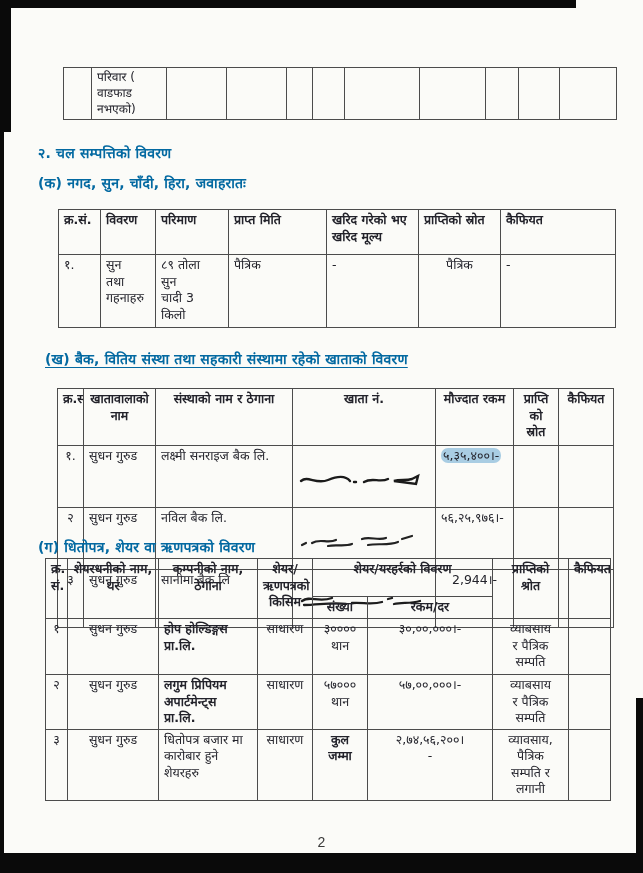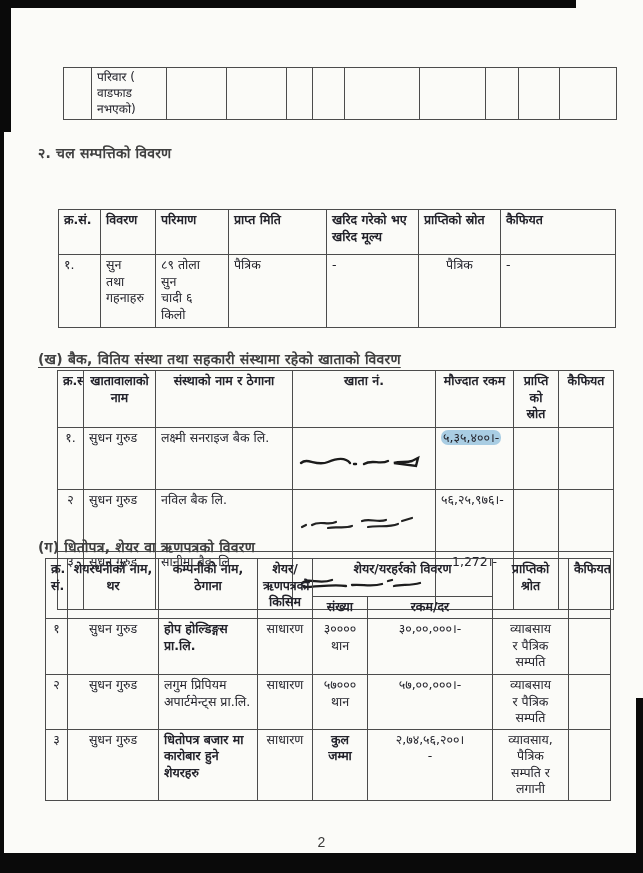--- a/index.html
+++ b/index.html
@@ -34,21 +34,21 @@
     font-weight:normal;
     text-align:left;
     color:#23232b;
   }
   th{font-weight:bold;}
   .c{text-align:center;}
   .hl{background:#a9cde3;padding:0 2px;border-radius:7px;}
 
   .heading{
     position:absolute;left:38px;
-    font-size:14px;font-weight:bold;color:#404040;
+    font-size:14px;font-weight:bold;color:#0369a1;
     white-space:nowrap;letter-spacing:0.2px;
   }
   .underlined{text-decoration:underline;text-underline-offset:3px;}
 
   .pagenum{
     position:absolute;left:0;top:834px;width:643px;
     text-align:center;font-size:14px;color:#3a3a3a;
     font-family:"Liberation Sans", sans-serif;
   }
   .scribble{display:block;margin-top:4px;}
@@ -92,20 +92,21 @@
       <td></td>
       <td></td>
       <td></td>
       <td></td>
       <td></td>
     </tr>
   </tbody>
     </table>
 
   <div class="heading" style="top:143px;">२. चल सम्पत्तिको विवरण</div>
+  <div class="heading" style="top:173px;">(क) नगद, सुन, चाँदी, हिरा, जवाहरातः</div>
 
   <table style="left:58px;top:209px;width:557px;">
     <colgroup>
       <col style="width:42px">
         <col style="width:55px">
         <col style="width:73px">
         <col style="width:98px">
       <col style="width:92px">
         <col style="width:82px">
         <col style="width:115px">
@@ -121,33 +122,33 @@
       <th>प्राप्तिको स्रोत</th>
       <th>कैफियत</th>
     </tr>
     <tr style="height:73px;">
       <td>१.</td>
       <td>सुन
 तथा
 गहनाहरु</td>
       <td>८९ तोला
 सुन
-चादी ६
+चादी 3
 किलो</td>
       <td>पैत्रिक</td>
       <td>-</td>
       <td class="c">पैत्रिक</td>
       <td>-</td>
     </tr>
   </tbody>
     </table>
 
-  <div class="heading underlined" style="top:349px;">(ख) बैक, वितिय संस्था तथा सहकारी संस्थामा रहेको खाताको विवरण</div>
-
-  <table style="left:57px;top:370px;width:556px;padding-left:48px;">
+  <div class="heading underlined" style="top:349px;margin-left:7px;">(ख) बैक, वितिय संस्था तथा सहकारी संस्थामा रहेको खाताको विवरण</div>
+
+  <table style="left:57px;top:388px;width:556px;padding-left:48px;">
     <colgroup>
       <col style="width:26px">
         <col style="width:72px">
         <col style="width:137px">
         <col style="width:143px">
       <col style="width:78px">
         <col style="width:45px">
         <col style="width:55px">
     </colgroup>
     <tbody>
@@ -191,21 +192,21 @@
     </tr>
     <tr style="height:25px;">
       <td class="c">३</td>
       <td>सुधन गुरुड</td>
       <td>सानीमा बैक लि</td>
       <td>
         <svg class="scribble" style="margin-top:0;" width="126" height="20" viewBox="0 0 126 20">
           <path d="M4 12 C 12 6,20 14,34 9 M6 16 c 14 0,28 -3,42 -1 M54 14 c 10 -1,20 2,30 -1 M90 10 l4 -1 M96 15 c 8 -2,16 0,26 -3" stroke="#1d1d1d" stroke-width="2.3" fill="none" stroke-linecap="round"></path>
         </svg>
       </td>
-      <td class="c amount">1,272।-</td>
+      <td class="c amount">2,944।-</td>
       <td></td>
       <td></td>
     </tr>
   </tbody>
     </table>
 
   <div class="heading" style="top:537px;">(ग) धितोपत्र, शेयर वा ऋणपत्रको विवरण</div>
 
   <table style="left:45px;top:558px;width:565px;">
     <colgroup>
@@ -248,35 +249,35 @@
 थान</td>
       <td class="c">३०,००,०००।-</td>
       <td class="c">व्याबसाय
 र पैत्रिक
 सम्पति</td>
       <td></td>
     </tr>
     <tr style="height:47px;">
       <td class="c">२</td>
       <td class="c">सुधन गुरुड</td>
-      <td style="font-weight:normal;">लगुम प्रिपियम
+      <td style="font-weight:bold;">लगुम प्रिपियम
 अपार्टमेन्ट्स प्रा.लि.</td>
       <td class="c">साधारण</td>
       <td class="c">५७०००
 थान</td>
       <td class="c">५७,००,०००।-</td>
       <td class="c">व्याबसाय
 र पैत्रिक
 सम्पति</td>
       <td></td>
     </tr>
     <tr style="height:67px;">
       <td class="c">३</td>
       <td class="c">सुधन गुरुड</td>
-      <td style="font-weight:bold;">धितोपत्र बजार मा
+      <td style="font-weight:normal;">धितोपत्र बजार मा
 कारोबार हुने
 शेयरहरु</td>
       <td class="c">साधारण</td>
       <td class="c" style="font-weight:bold;">कुल जम्मा</td>
       <td class="c">२,७४,५६,२००।
 -</td>
       <td class="c">व्यावसाय,
 पैत्रिक
 सम्पति र
 लगानी</td>

